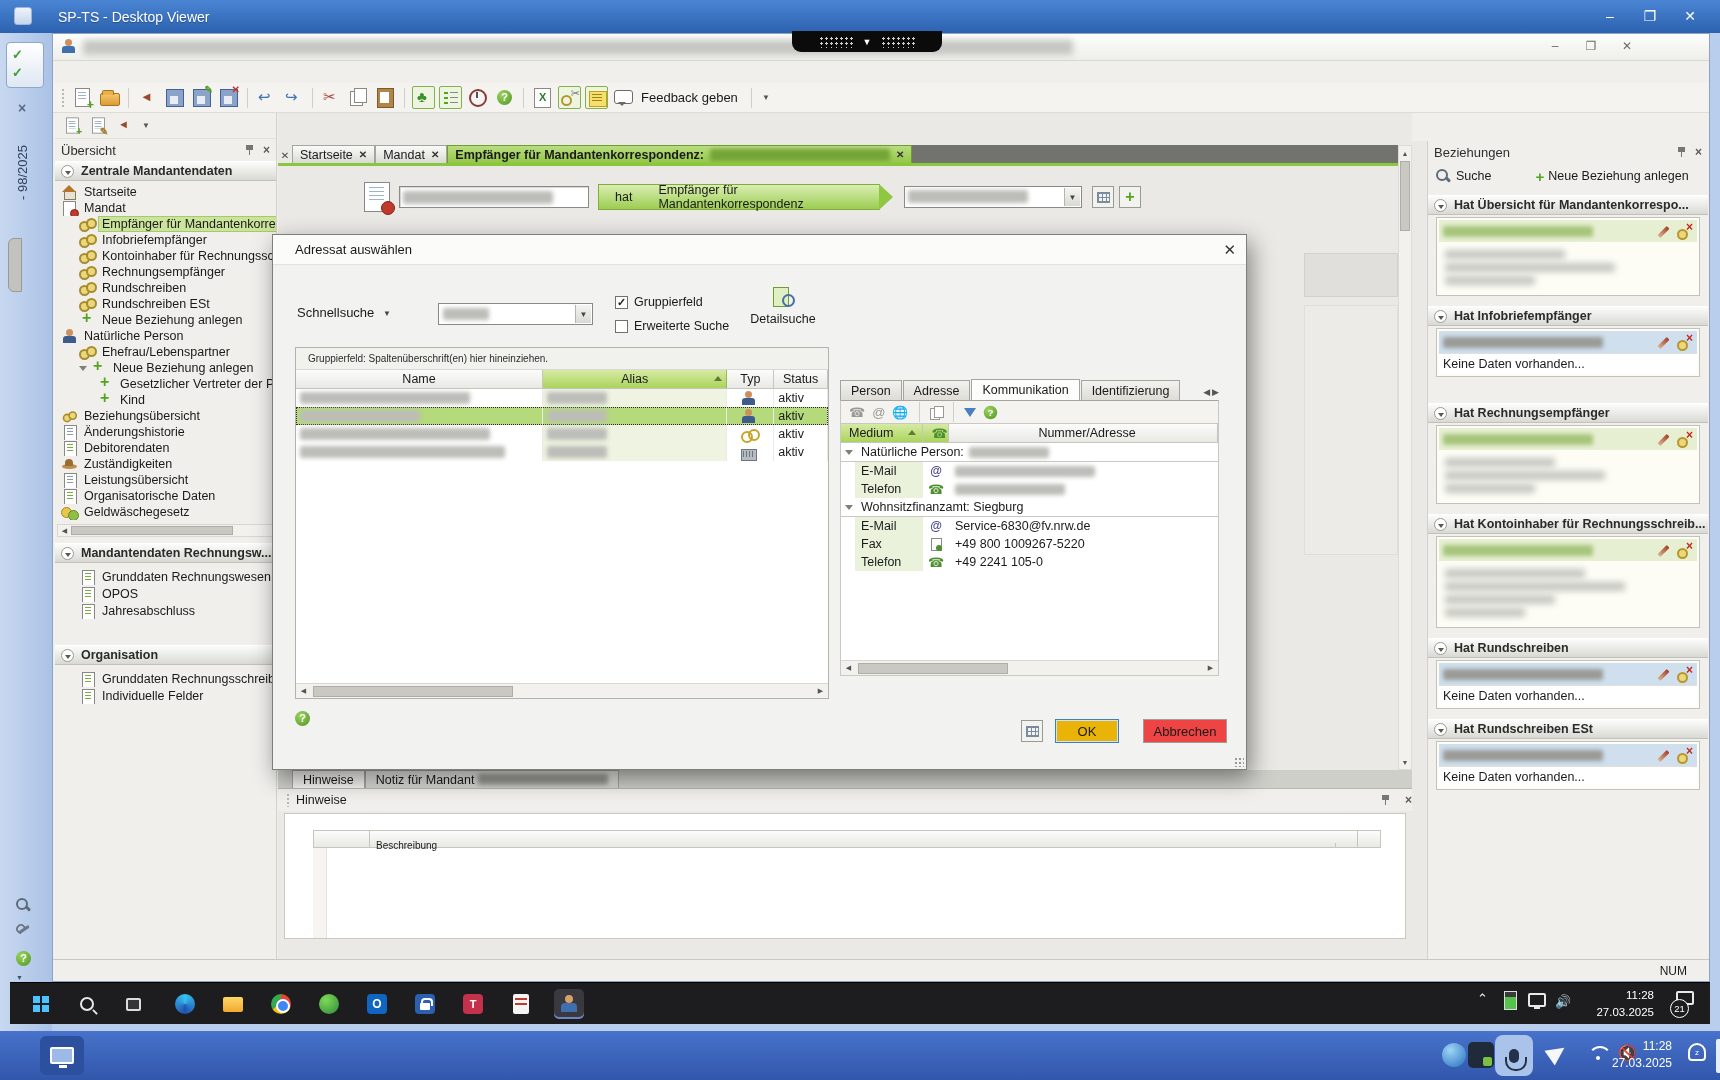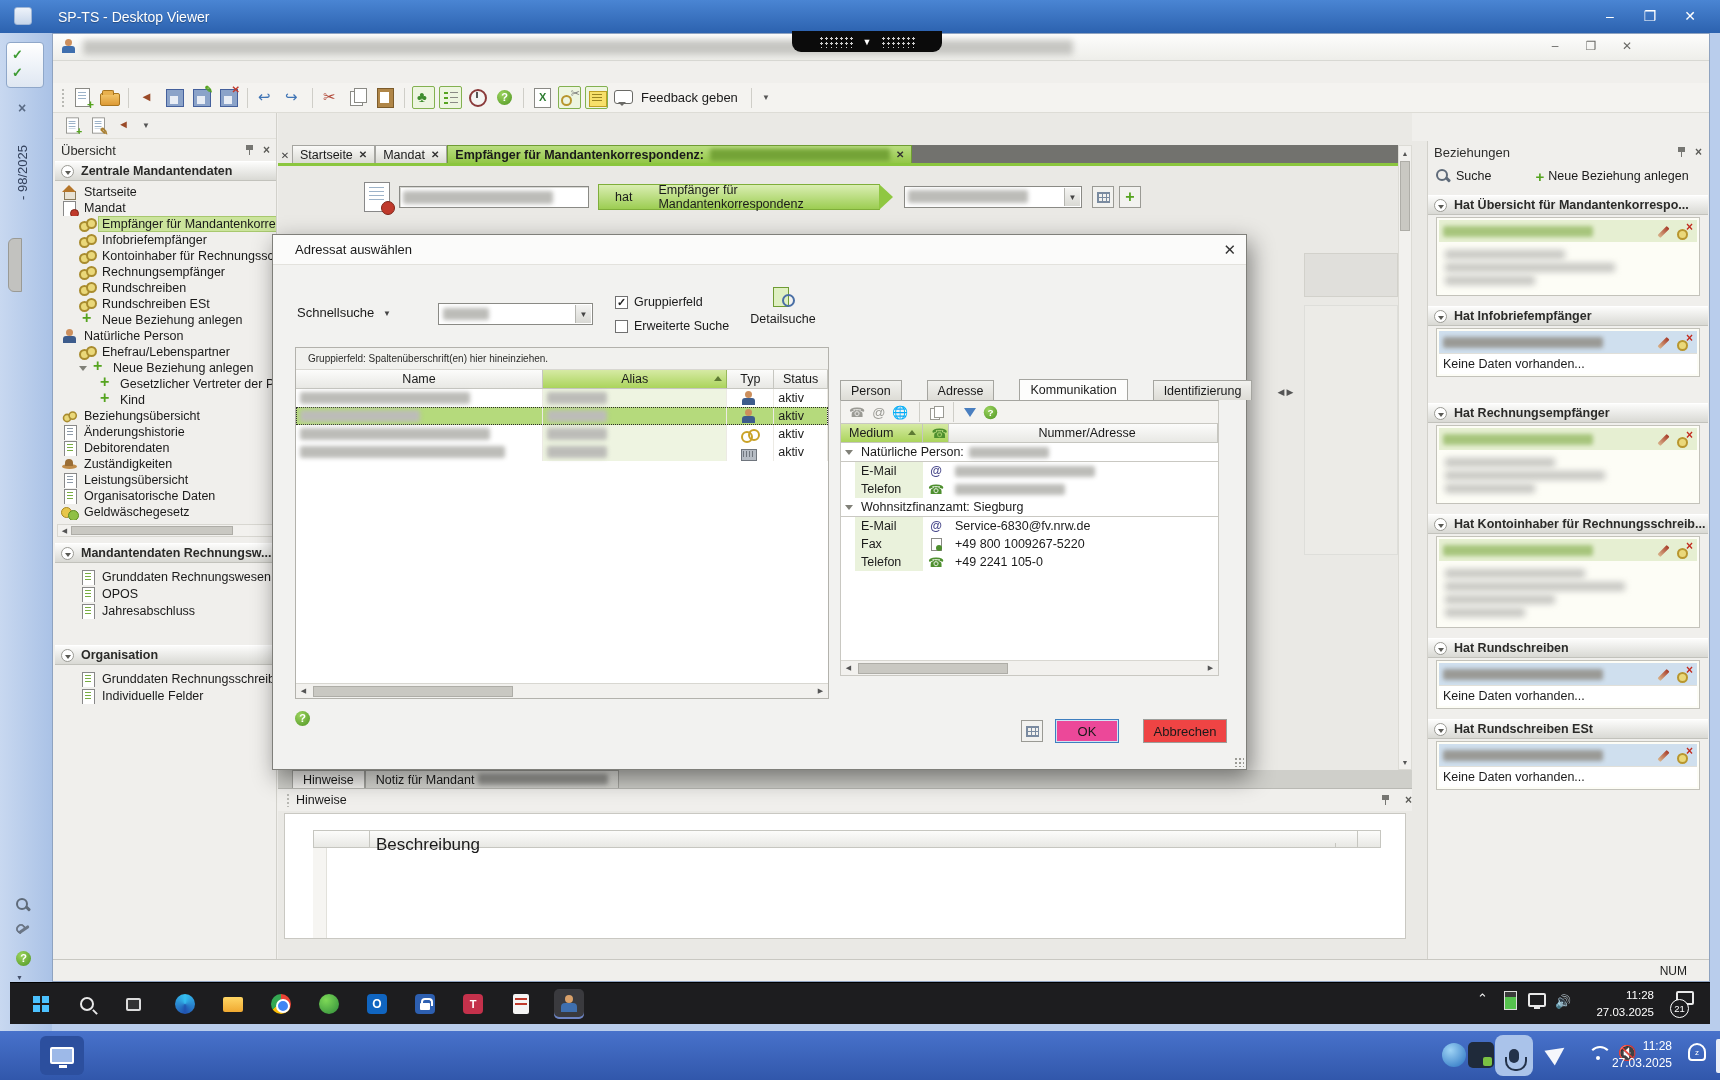--- a/index.html
+++ b/index.html
@@ -177,21 +177,21 @@
   #notes{position:absolute;left:0;top:657px;width:1134px;height:170px;}
   #notes-tabs{height:19px;background:#cfcfca;display:flex;align-items:flex-end;padding-left:14px;border-bottom:1px solid #b9b9b4;}
   .ntab{height:18px;padding:0 10px;display:flex;align-items:center;font-size:12.5px;background:linear-gradient(#e9e9e4,#d4d4cf);border:1px solid #a5a5a0;border-bottom:none;}
   .ntab.active{background:#f4f3f0;font-weight:normal;}
   #notes-label{height:22px;background:#f0efec;display:flex;align-items:center;font-size:12.5px;padding-left:8px;gap:6px;}
   #notes-label .grip{width:4px;height:14px;background-image:radial-gradient(#b9b9b4 1px,transparent 1.2px);background-size:4px 4px;}
   #notes-label .sp{flex:1;}
   #notes-body{height:126px;background:#fff;border:1px solid #c9c8c2;margin:2px 6px 0 6px;position:relative;}
   #notes-grid-hd{position:absolute;left:28px;top:16px;right:24px;height:18px;display:flex;background:linear-gradient(#fcfcfb,#e8e8e4);border:1px solid #c6c6c0;}
   #notes-grid-hd .c1{width:56px;border-right:1px solid #c6c6c0;}
-  #notes-grid-hd .c2{flex:1;display:flex;align-items:center;padding-left:6px;font-size:17px;border-right:1px solid #c6c6c0;margin-top:12px;}
+  #notes-grid-hd .c2{flex:1;display:flex;align-items:center;padding-left:6px;font-size:10px;border-right:1px solid #c6c6c0;margin-top:12px;}
   #notes-grid-hd .c3{width:22px;border-right:1px solid #c6c6c0;}
   #notes-grid-hd .c4{width:22px;}
   #notes-rowstub{position:absolute;left:28px;top:34px;width:14px;height:90px;border-right:1px solid #e2e1db;background:#f6f5f2;}
 
   
   #right-panel{left:1374px;top:107px;width:281px;height:818px;background:#f0efec;border-left:1px solid #d2d1cb;}
   #rp-search{height:26px;display:flex;align-items:center;font-size:12.5px;gap:6px;padding-left:8px;}
   #rp-search .nb{display:flex;align-items:center;gap:4px;margin-left:38px;}
   .plus-g{color:#55a41f;font-weight:bold;font-size:15px;}
   .rp-sec{margin-top:6px;}
@@ -242,21 +242,21 @@
   .g-name{width:248px;} .g-alias{width:185px;} .g-typ{width:47px;justify-content:center;} .g-status{width:54px;}
   #grid-hscroll{position:absolute;left:0;bottom:0;width:532px;height:15px;background:#f2f1ee;border-top:1px solid #d8d7d1;display:flex;align-items:center;}
   #grid-hscroll .th{width:200px;height:11px;background:#c9c8c2;border:1px solid #aeada7;margin-left:2px;}
   .harrow{width:15px;height:13px;display:flex;align-items:center;justify-content:center;font-size:7px;color:#555;}
   .hsp{flex:1;}
 
   #dlg-help{position:absolute;left:22px;top:476px;}
 
   
   #detailpanel{position:absolute;left:567px;top:144px;width:379px;height:312px;}
-  #dtabs{height:21px;display:flex;align-items:flex-end;gap:24px;}
+  #dtabs{height:21px;display:flex;align-items:flex-end;}
   .dtab{height:20px;padding:0 10px;display:flex;align-items:center;font-size:12.5px;background:linear-gradient(#f2f2ef,#dddcd6);border:1px solid #a5a5a0;border-bottom:none;margin-right:1px;}
   .dtab.active{background:#fdfdfc;height:21px;font-weight:normal;}
   #dtab-arrows{margin-left:auto;display:flex;gap:2px;align-items:center;padding-bottom:3px;color:#555;font-size:9px;}
   #dtoolbar{height:24px;background:#f4f3f0;border:1px solid #c9c8c2;border-top:1px solid #a5a5a0;display:flex;align-items:center;gap:7px;padding-left:8px;}
   .dt-ic{font-size:13px;color:#9a9a94;}
   .i-funnel{display:inline-block;width:0;height:0;border-left:6px solid transparent;border-right:6px solid transparent;border-top:9px solid #4a7fc0;position:relative;}
   .i-copy2{display:inline-block;width:13px;height:13px;position:relative;}
   .i-copy2::before{content:"";position:absolute;left:0;top:2px;width:8px;height:10px;background:#fff;border:1px solid #9a9a94;}
   .i-copy2::after{content:"";position:absolute;left:4px;top:0;width:8px;height:10px;background:#fff;border:1px solid #9a9a94;}
   #commgrid{background:#fff;border:1px solid #c9c8c2;border-top:none;height:252px;position:relative;}
@@ -272,21 +272,21 @@
   .cgroup{display:flex;height:19px;align-items:center;font-size:12.5px;border-bottom:1px solid #c9c8c2;padding-left:4px;gap:5px;background:#fff;}
   .g-at{color:#4a4a8c;font-weight:bold;font-size:12px;}
   .g-tel{color:#4e8f2f;font-size:13px;}
   .i-fax{display:inline-block;width:12px;height:13px;position:relative;}
   .i-fax::before{content:"";position:absolute;left:1px;top:0;width:9px;height:11px;background:#fff;border:1px solid #8a8a85;}
   .i-fax::after{content:"";position:absolute;right:0;bottom:0;width:6px;height:6px;border-radius:50%;background:#4e8f2f;}
   #comm-hscroll{position:absolute;left:0;bottom:0;width:377px;height:15px;background:#f2f1ee;border-top:1px solid #d8d7d1;display:flex;align-items:center;}
   #comm-hscroll .th{width:150px;height:11px;background:#c9c8c2;border:1px solid #aeada7;margin-left:2px;}
 
   .btn{height:24px;display:flex;align-items:center;justify-content:center;font-size:13px;background:#ef4444;border:1px solid #9d9d99;}
-  #btn-ok{position:absolute;left:782px;top:484px;width:64px;background:#ec4899;border:1px solid #3f7fbf;box-shadow:inset 0 0 0 1px #cfe3f5;}
+  #btn-ok{position:absolute;left:782px;top:484px;width:64px;background:#eab308;border:1px solid #3f7fbf;box-shadow:inset 0 0 0 1px #cfe3f5;}
   #btn-cancel{position:absolute;left:870px;top:484px;width:84px;}
   #btn-gridsel{position:absolute;left:748px;top:485px;}
   #dlg-grip{position:absolute;right:2px;bottom:2px;width:10px;height:10px;background-image:radial-gradient(#9a9a94 1px,transparent 1.2px);background-size:4px 4px;}
 
   
   #rtaskbar{left:10px;top:982px;width:1700px;height:42px;background:#1d1d1f;border-top:1px solid #000;z-index:40;}
   .rt-ic{position:absolute;top:6px;width:30px;height:30px;border-radius:5px;display:flex;align-items:center;justify-content:center;}
   .rt-ic.hl{background:#3a3a3e;box-shadow:inset 0 -2px 0 #6d84c4;}
   .win-logo{width:16px;height:16px;background:
      linear-gradient(#4cc2ff,#4cc2ff);position:relative;}

